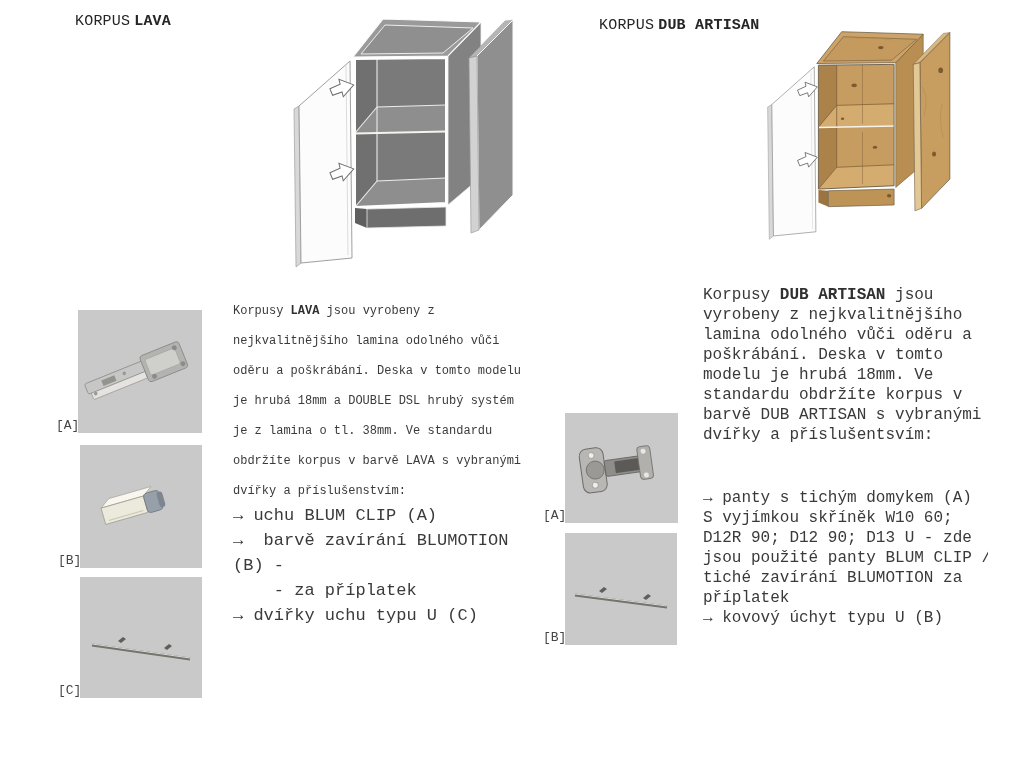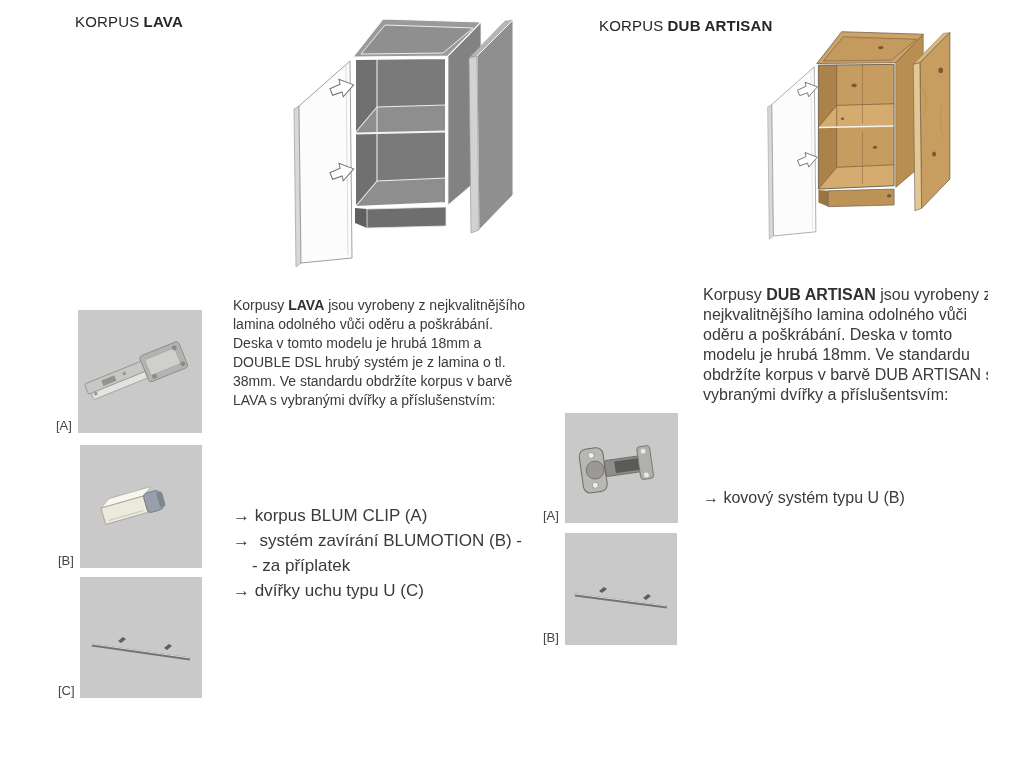--- a/index.html
+++ b/index.html
@@ -1,22 +1,22 @@
 <!DOCTYPE html>
 <html><head>
 <meta charset="utf-8">
 <style>
   html,body{margin:0;padding:0;background:#fff;}
   .page{
     position:relative;width:988px;height:768px;background:#ffffff;overflow:hidden;
-    font-family:Liberation Sans, sans-serif;color:#3a3a3a;
+    font-family:Liberation Mono, monospace;color:#3a3a3a;
   }
   .heading{position:absolute;font-size:15px;color:#262626;letter-spacing:.2px;white-space:nowrap;}
   .heading .hname{font-weight:bold;margin-left:4px;}
-  .para{position:absolute;font-size:14px;line-height:19px;color:#3a3a3a;}
+  .para{position:absolute;font-size:12px;line-height:30px;color:#3a3a3a;}
   .para .pbold{font-weight:bold;color:#303030;}
   .bullets{position:absolute;font-size:17px;line-height:25px;color:#3a3a3a;}
   .bullets .bullet{white-space:pre-wrap;}
   .para-sm{font-size:16px;line-height:20px;width:300px;}
   .bullets-sm{font-size:16px;line-height:20px;}
   .thumb{position:absolute;background:#c9c9c9;}
   .thumb svg{display:block;width:100%;height:100%;}
   .tlabel{position:absolute;left:-22px;bottom:0px;font-size:13px;color:#454545;}
   .cabsvg{position:absolute;}
   
@@ -137,22 +137,22 @@
       <path d="M12,67 L110,81" stroke="#d8d8d4" stroke-width="1" fill="none"></path>
       <path d="M38,64 l5,-4 l3,2 l-5,4 z" fill="#5f5f5a"></path>
       <path d="M84,71 l5,-4 l3,2 l-5,4 z" fill="#5f5f5a"></path>
     </svg>
   </div>
 
   <div class="para" style="left:233px;top:296px;width:296px;">
     <span>Korpusy </span><span class="pbold">LAVA</span><span> jsou vyrobeny z nejkvalitnějšího lamina odolného vůči oděru a poškrábání. Deska v tomto modelu je hrubá 18mm a DOUBLE DSL hrubý systém je z lamina o tl. 38mm. Ve standardu obdržíte korpus v barvě LAVA s vybranými dvířky a příslušenstvím:</span>
   </div>
   <div class="bullets" style="left:233px;top:503px;width:300px;">
-    <div class="bullet">→ korpus BLUM CLIP (A)</div>
-    <div class="bullet">→  systém zavírání BLUMOTION (B) -
+    <div class="bullet">→ uchu BLUM CLIP (A)</div>
+    <div class="bullet">→  barvě zavírání BLUMOTION (B) -
     - za příplatek</div>
     <div class="bullet">→ dvířky uchu typu U (C)</div>
   </div>
 
   <div class="heading" style="left:575px;top:17px;margin-left:24px;">
     <span>KORPUS</span><span class="hname">DUB ARTISAN</span>
   </div>
 
   <svg class="cabsvg artisan" style="left:756px;top:20px;" width="208" height="226" viewBox="0 0 250 270" preserveAspectRatio="none">
     <polygon class="f-side" points="168,51 201,17 201,172 168,200"></polygon>
@@ -222,16 +222,22 @@
       <path d="M10,61 L102,73" stroke="#d8d8d4" stroke-width="1" fill="none"></path>
       <path d="M34,58 l5,-4 l3,2 l-5,4 z" fill="#5f5f5a"></path>
       <path d="M78,65 l5,-4 l3,2 l-5,4 z" fill="#5f5f5a"></path>
     </svg>
   </div>
 
   <div class="para para-sm" style="left:703px;top:285px;">
     <span>Korpusy </span><span class="pbold">DUB ARTISAN</span><span> jsou vyrobeny z nejkvalitnějšího lamina odolného vůči oděru a poškrábání. Deska v tomto modelu je hrubá 18mm. Ve standardu obdržíte korpus v barvě DUB ARTISAN s vybranými dvířky a příslušentsvím:</span>
   </div>
   <div class="bullets bullets-sm" style="left:703px;top:488px;width:300px;">
-    <div class="bullet">→ kovový systém typu U (B)</div>
+    <div class="bullet">→ panty s tichým domykem (A)
+S vyjímkou skříněk W10 60;
+D12R 90; D12 90; D13 U - zde
+jsou použité panty BLUM CLIP /
+tiché zavírání BLUMOTION za
+příplatek</div>
+    <div class="bullet">→ kovový úchyt typu U (B)</div>
   </div>
 
 </div>
 
 </body></html>

